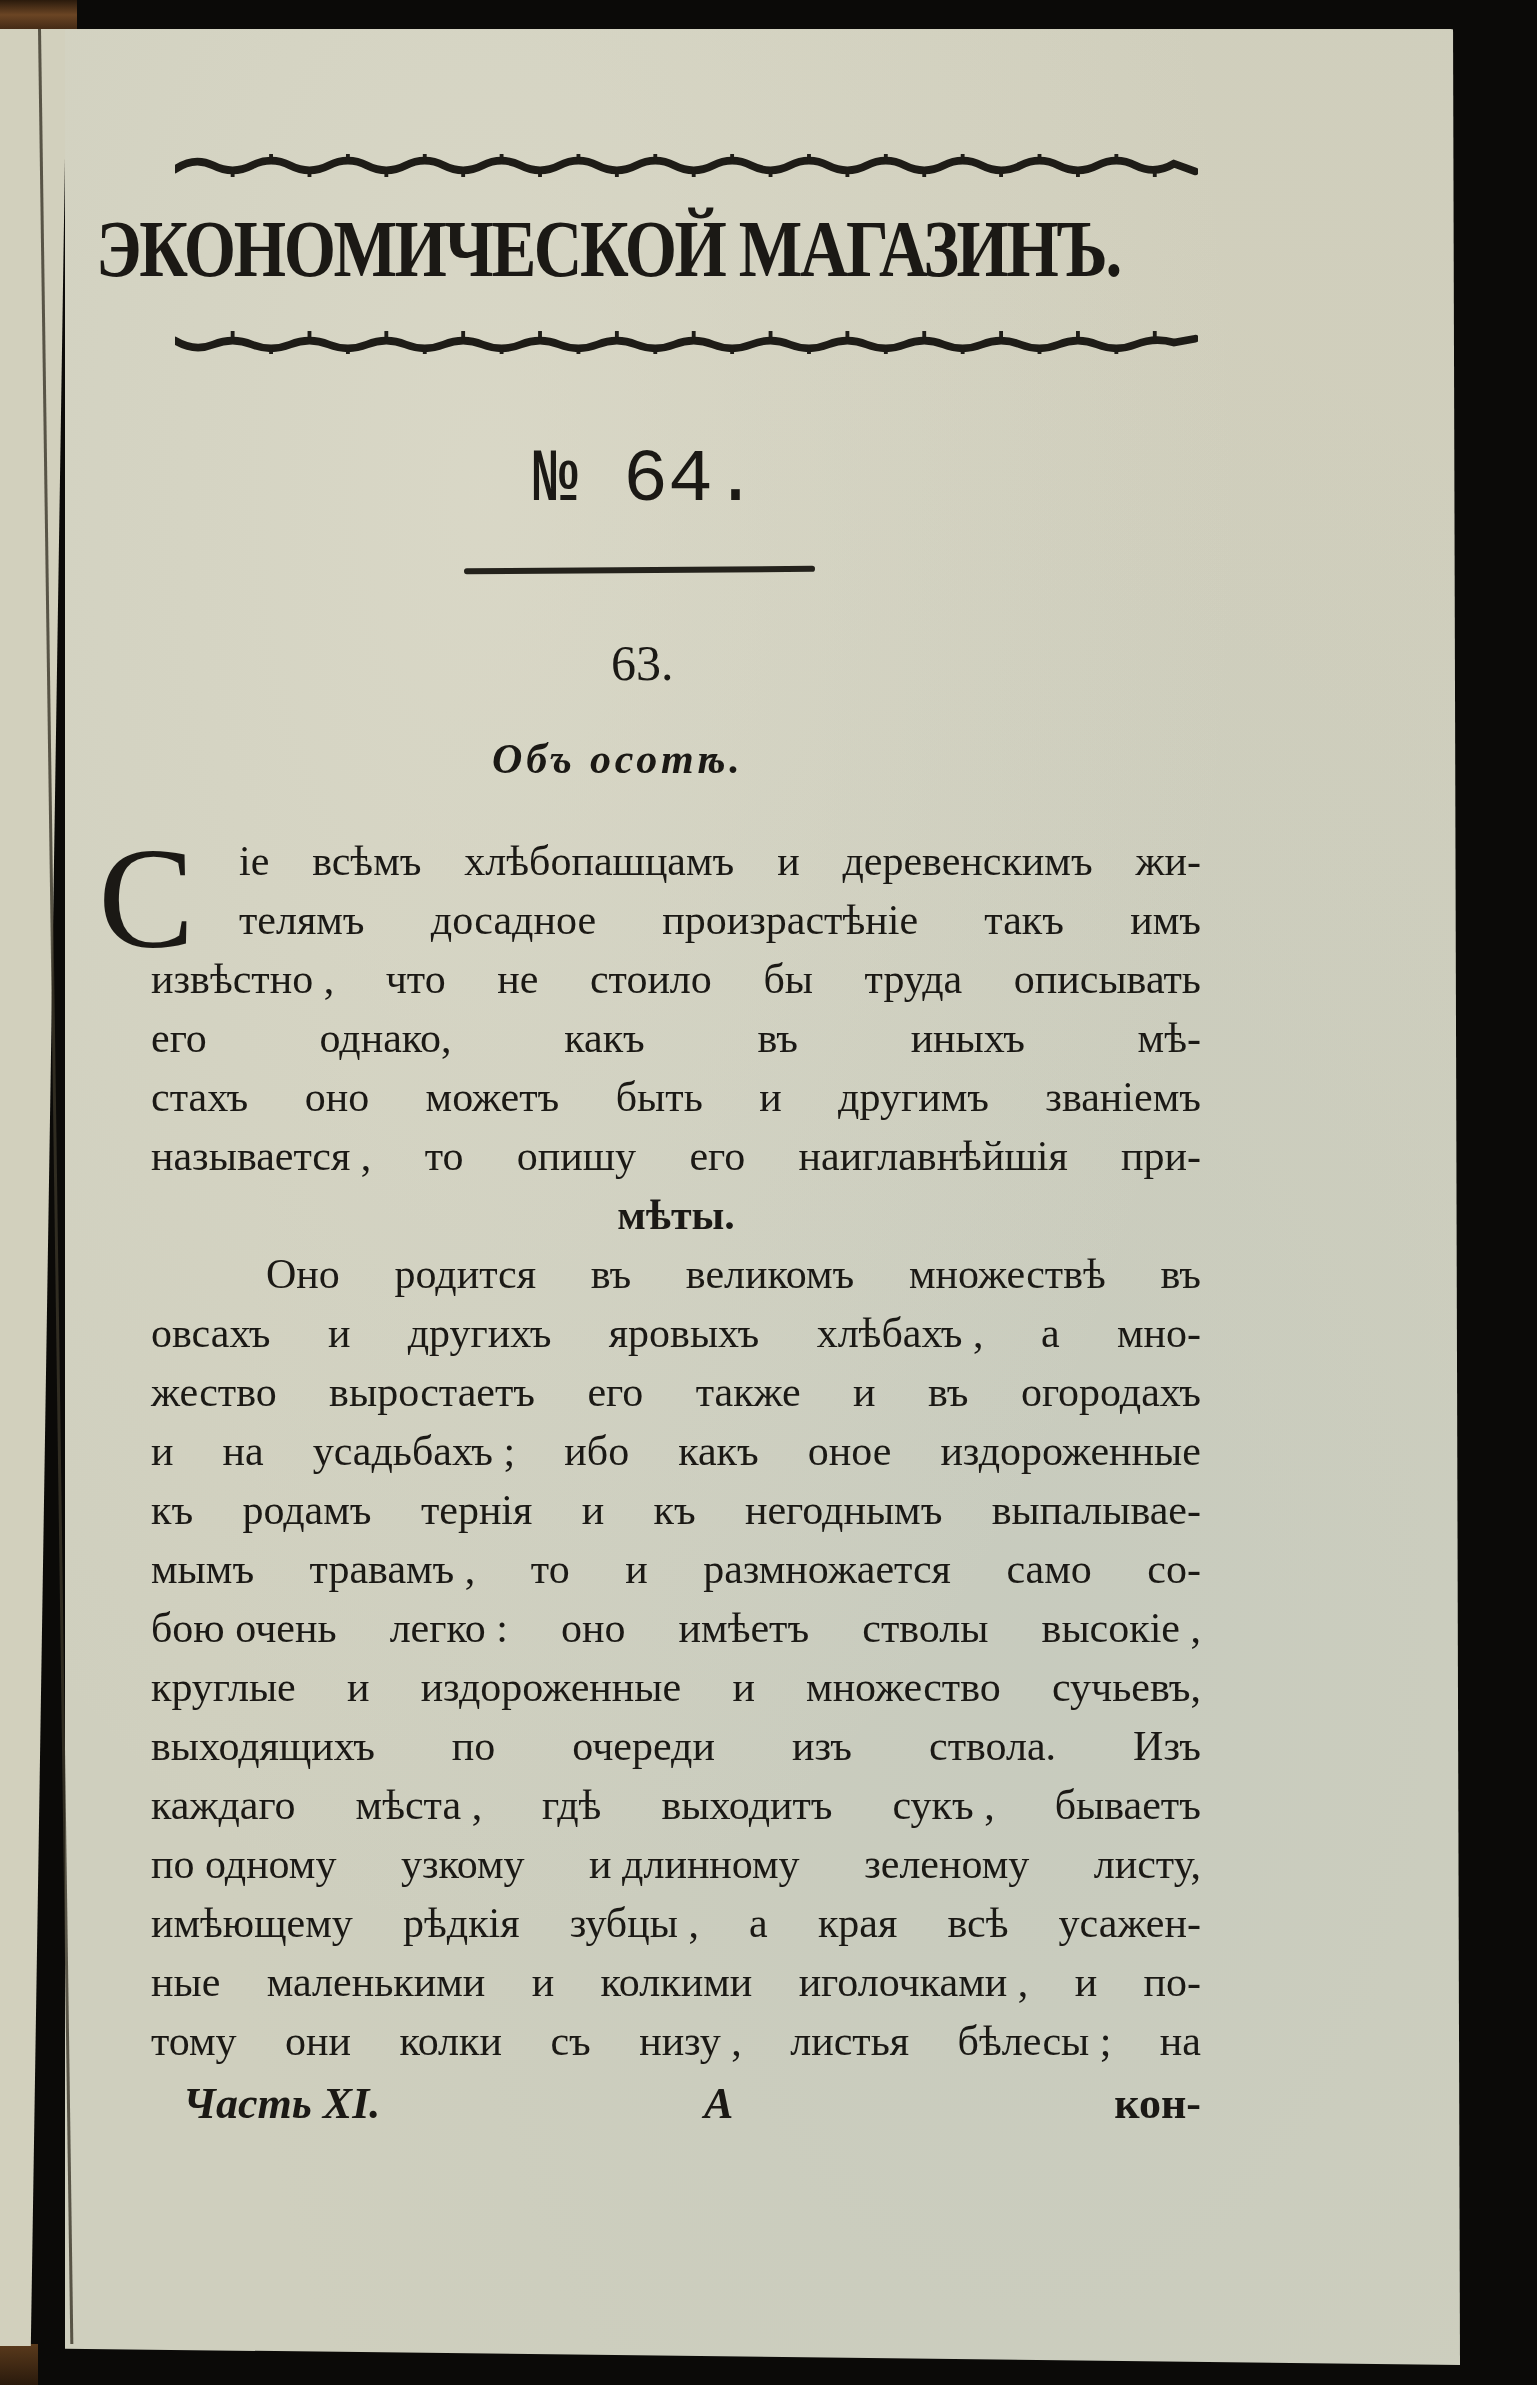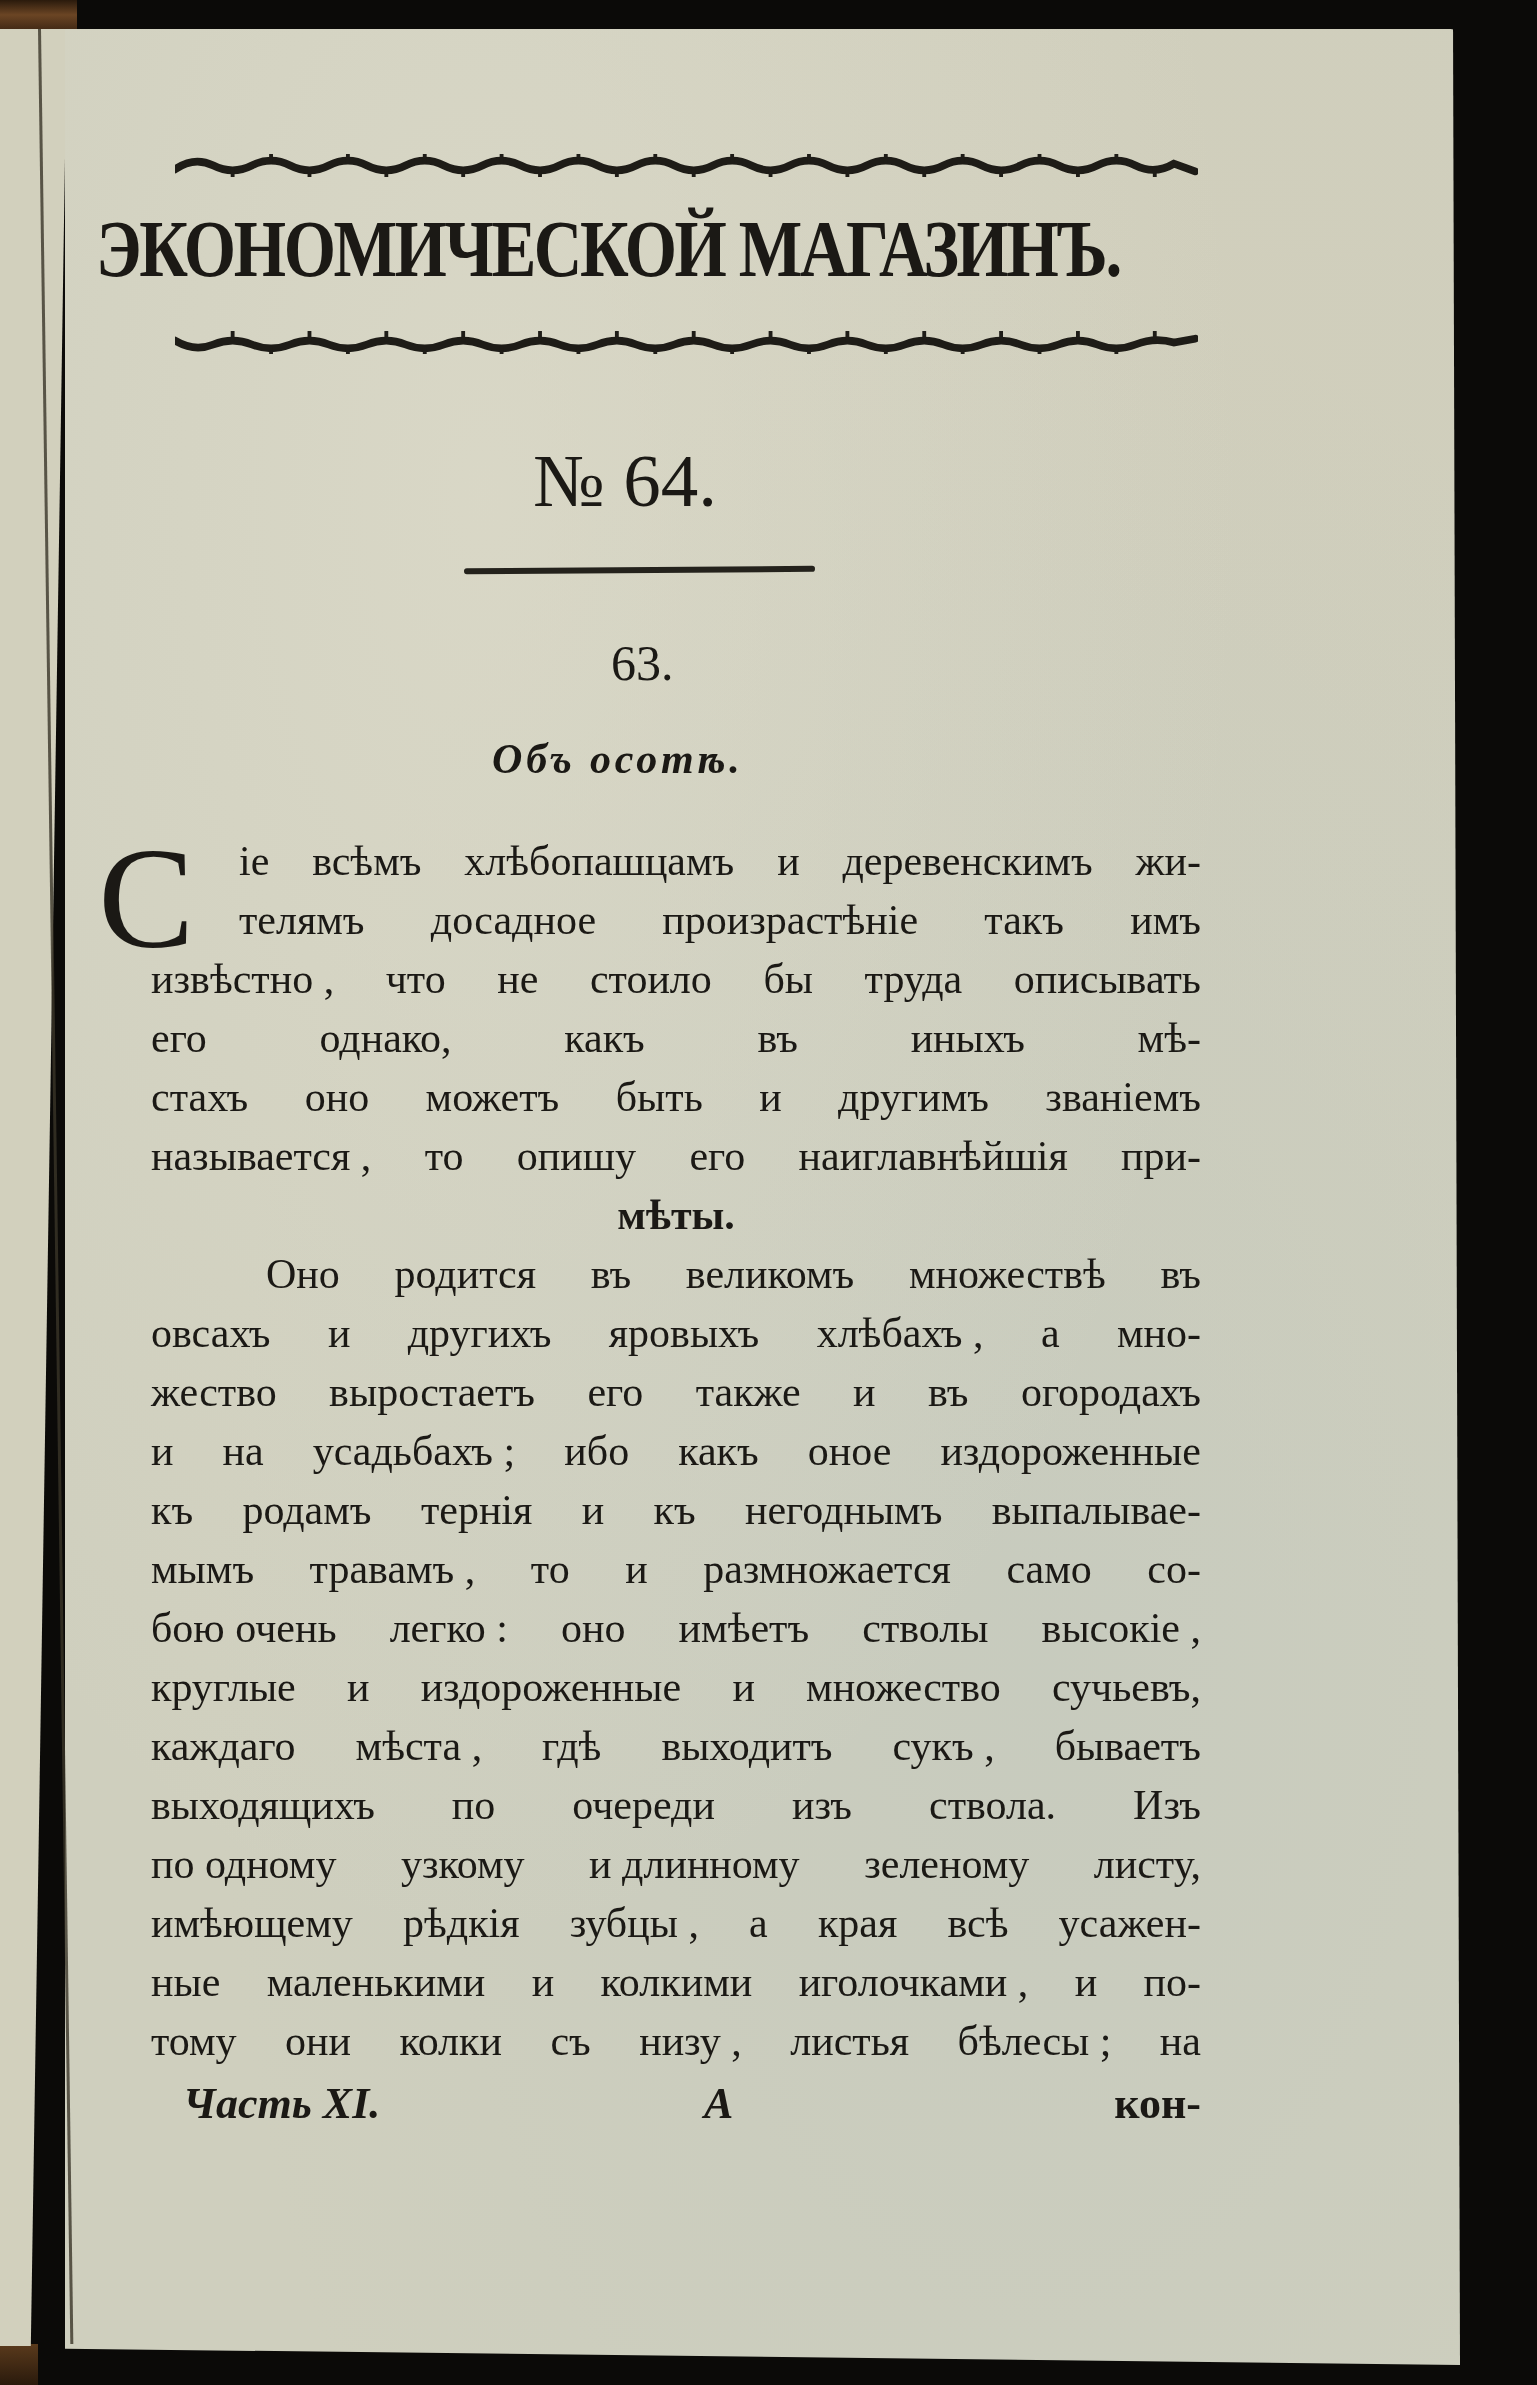--- a/index.html
+++ b/index.html
@@ -45,21 +45,21 @@
   .ornament svg { display:block; }
   .title {
     position:absolute; left:96px; top:209px; width:1105px;
     font-family:"Liberation Serif", serif; font-weight:bold;
     font-size:81px; line-height:81px; letter-spacing:-2.9px;
     transform:scaleX(0.83); transform-origin:left top;
     white-space:nowrap; width:1345px;
   }
   .issue {
     position:absolute; left:533px; top:442px;
-    font-family:Liberation Serif, serif; font-size:75px; line-height:77px;
+    font-family:Liberation Mono, monospace; font-size:75px; line-height:77px;
   }
   .rule {
     position:absolute; left:464px; top:567px; width:351px; height:5.8px;
     background:#24221c; border-radius:2.9px; transform:rotate(-0.4deg);
   }
   .article-num {
     position:absolute; left:611px; top:634px;
     font-family:"Liberation Serif", serif; font-size:50px; line-height:58px;text-align:center;
   }
   .article-title {
@@ -290,34 +290,34 @@
     </div>
     <div class="line">
       <span>круглые</span>
       <span>и</span>
       <span>издороженные</span>
       <span>и</span>
       <span>множество</span>
       <span>сучьевъ,</span>
     </div>
     <div class="line">
+      <span>выходящихъ</span>
+      <span>по</span>
+      <span>очереди</span>
+      <span>изъ</span>
+      <span>ствола.</span>
+      <span>Изъ</span>
+    </div>
+    <div class="line">
       <span>каждаго</span>
       <span>мѣста ,</span>
       <span>гдѣ</span>
       <span>выходитъ</span>
       <span>сукъ ,</span>
       <span>бываетъ</span>
-    </div>
-    <div class="line">
-      <span>выходящихъ</span>
-      <span>по</span>
-      <span>очереди</span>
-      <span>изъ</span>
-      <span>ствола.</span>
-      <span>Изъ</span>
     </div>
     <div class="line">
       <span>по одному</span>
       <span>узкому</span>
       <span>и длинному</span>
       <span>зеленому</span>
       <span>листу,</span>
     </div>
     <div class="line">
       <span>имѣющему</span>

